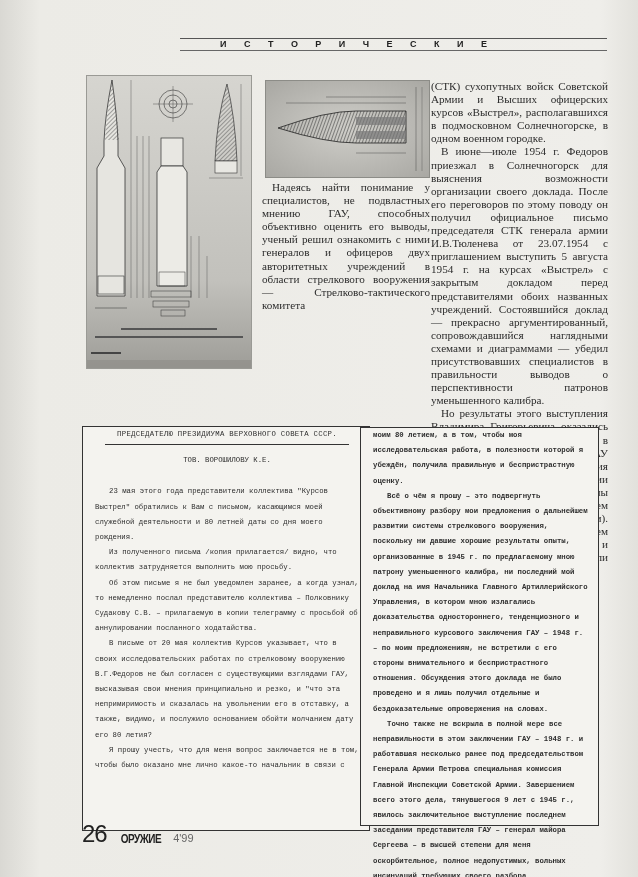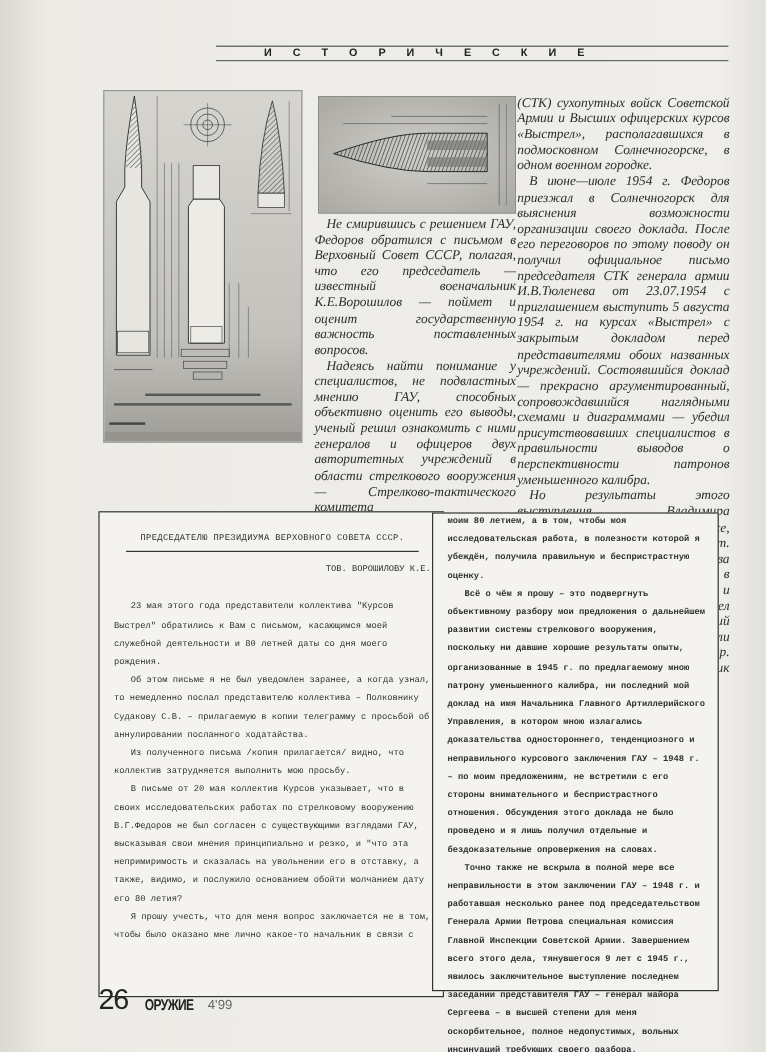--- a/index.html
+++ b/index.html
@@ -31,40 +31,39 @@
   .drawing-left svg { position:absolute; inset:0; }
   .drawing-right {
     position:absolute; left:265px; top:80px; width:163px; height:96px;
     background:#bdbcb7; border:1px solid #8c8c87; overflow:hidden;
   }
   .drawing-right svg { position:absolute; inset:0; }
 
   .col {
     position:absolute; font-size:11.2px; line-height:13.1px; text-align:justify;
     color:#2c2c2c;
-    font-style:italic;
   }
   .col p { margin:0; text-indent:10px; }
   .col p.noindent { text-indent:0; }
   .col-mid { left:262px; top:181px; width:168px; }
   .col-right { left:431px; top:80px; width:177px; }
 
   
   .letter {
     position:absolute; background:#f4f3ef; border:1px solid #333;
     font-family:"Liberation Mono", monospace; font-size:7.3px; line-height:15.2px;
     color:#2e2e2e;
   }
   .letter-left { left:82px; top:426px; width:286px; height:403px; }
   .letter-right { left:360px; top:427px; width:237px; height:397px;font-weight:bold; }
   .letter .inner { position:absolute; left:12px; right:10px; top:0; }
   .letter p { margin:0; text-indent:14px; white-space:normal; }
-  .letter p.center { text-align:right; text-indent:0; }
+  .letter p.center { text-align:center; text-indent:0; }
   .letter p.noindent { text-indent:0; }
-  .letter .addr-line { text-align:center; text-indent:0; border-bottom:1px solid #333; margin:15px 10px 0; padding-bottom:2px; letter-spacing:0.3px;}
+  .letter .addr-line { text-align:center; text-indent:0; border-bottom:1px solid #333; margin:0 10px 0; padding-bottom:2px; letter-spacing:0.3px;}
   .spacer6 { height:8px; }
 
   .footer { position:absolute; left:82px; top:820px; height:30px; display:flex; align-items:baseline; }
   .page-num { font-family:"Liberation Sans", sans-serif; font-size:24px; font-weight:300; color:#222; letter-spacing:-1px; }
   .mag-logo { margin-left:14px; font-family:"Liberation Sans", sans-serif; font-weight:bold; font-size:10px; color:#222; letter-spacing:-0.5px; transform:scaleY(1.3); display:inline-block; }
   .issue { margin-left:12px; font-family:"Liberation Sans", sans-serif; font-size:11px; color:#666; }
 </style>
 </head>
 <body>
 
@@ -158,40 +157,39 @@
     <rect x="90" y="50" width="50" height="8" fill="#777" opacity="0.7"></rect>
     <line x1="20" y1="22" x2="140" y2="22" stroke="#333" stroke-width="0.4"></line>
     <line x1="60" y1="16" x2="140" y2="16" stroke="#333" stroke-width="0.4"></line>
     <line x1="90" y1="72" x2="140" y2="72" stroke="#333" stroke-width="0.4"></line>
     <line x1="150" y1="6" x2="150" y2="90" stroke="#333" stroke-width="0.4"></line>
     <line x1="156" y1="6" x2="156" y2="90" stroke="#333" stroke-width="0.3"></line>
   </svg>
 </div>
 
 <div class="col col-mid">
-  <p>Не смирившись с решением ГАУ, Федоров обратился с письмом в Верховный Совет СССР, полагая, что его председатель — известный военачальник К.Е.Ворошилов — поймет и оценит государственную важность поставленных вопросов.</p>
   <p>Надеясь найти понимание у специалистов, не подвластных мнению ГАУ, способных объективно оценить его выводы, ученый решил ознакомить с ними генералов и офицеров двух авторитетных учреждений в области стрелкового вооружения — Стрелково-тактического комитета</p>
 </div>
 
 <div class="col col-right">
   <p class="noindent">(СТК) сухопутных войск Советской Армии и Высших офицерских курсов «Выстрел», располагавшихся в подмосковном Солнечногорске, в одном военном городке.</p>
   <p>В июне—июле 1954 г. Федоров приезжал в Солнечногорск для выяснения возможности организации своего доклада. После его переговоров по этому поводу он получил официальное письмо председателя СТК генерала армии И.В.Тюленева от 23.07.1954 с приглашением выступить 5 августа 1954 г. на курсах «Выстрел» с закрытым докладом перед представителями обоих названных учреждений. Состоявшийся доклад — прекрасно аргументированный, сопровождавшийся наглядными схемами и диаграммами — убедил присутствовавших специалистов в правильности выводов о перспективности патронов уменьшенного калибра.</p>
   <p>Но результаты этого выступления Владимира Григорьевича оказались еще хуже, чем по письму в Верховный Совет. Руководства ГАУ и Министерства вооружения обвинили его в разглашении государственной и военной тайны (хотя доклад прошел с соблюдением всех требований секретности). Федорову угрожали применением строгих мер. Председатель СТК и начальник «Выстрела» получили заме-</p>
 </div>
 
 <div class="letter letter-left">
   <div class="inner">
     <p class="addr-line">ПРЕДСЕДАТЕЛЮ ПРЕЗИДИУМА ВЕРХОВНОГО СОВЕТА СССР.</p>
     <div class="spacer6"></div>
     <p class="center">ТОВ. ВОРОШИЛОВУ К.Е.</p>
     <div class="spacer6"></div>
     <div class="spacer6"></div>
     <p>23 мая этого года представители коллектива "Курсов Выстрел" обратились к Вам с письмом, касающимся моей служебной деятельности и 80 летней даты со дня моего рождения.</p>
+    <p>Из полученного письма /копия прилагается/ видно, что коллектив затрудняется выполнить мою просьбу.</p>
     <p>Об этом письме я не был уведомлен заранее, а когда узнал, то немедленно послал представителю коллектива – Полковнику Судакову С.В. – прилагаемую в копии телеграмму с просьбой об аннулировании посланного ходатайства.</p>
-    <p>Из полученного письма /копия прилагается/ видно, что коллектив затрудняется выполнить мою просьбу.</p>
     <p>В письме от 20 мая коллектив Курсов указывает, что в своих исследовательских работах по стрелковому вооружению В.Г.Федоров не был согласен с существующими взглядами ГАУ, высказывая свои мнения принципиально и резко, и "что эта</p>
     <p class="noindent">непримиримость и сказалась на увольнении его в отставку, а также, видимо, и послужило основанием обойти молчанием дату его 80 летия?</p>
     <p>Я прошу учесть, что для меня вопрос заключается не в том, чтобы было оказано мне лично какое-то начальник в связи с</p>
   </div>
 </div>
 
 <div class="letter letter-right">
   <div class="inner">
     <p class="noindent">моим 80 летием, а в том, чтобы моя исследовательская работа, в полезности которой я убеждён, получила правильную и беспристрастную оценку.</p>
     <p>Всё о чём я прошу – это подвергнуть объективному разбору мои предложения о дальнейшем развитии системы стрелкового вооружения, поскольку ни давшие хорошие результаты опыты, организованные в 1945 г. по предлагаемому мною патрону уменьшенного калибра, ни последний мой доклад на имя Начальника Главного Артиллерийского Управления, в котором мною излагались доказательства одностороннего, тенденциозного и неправильного курсового заключения ГАУ – 1948 г. – по моим предложениям, не встретили с его стороны внимательного и беспристрастного отношения. Обсуждения этого доклада не было проведено и я лишь получил отдельные и бездоказательные опровержения на словах.</p>

